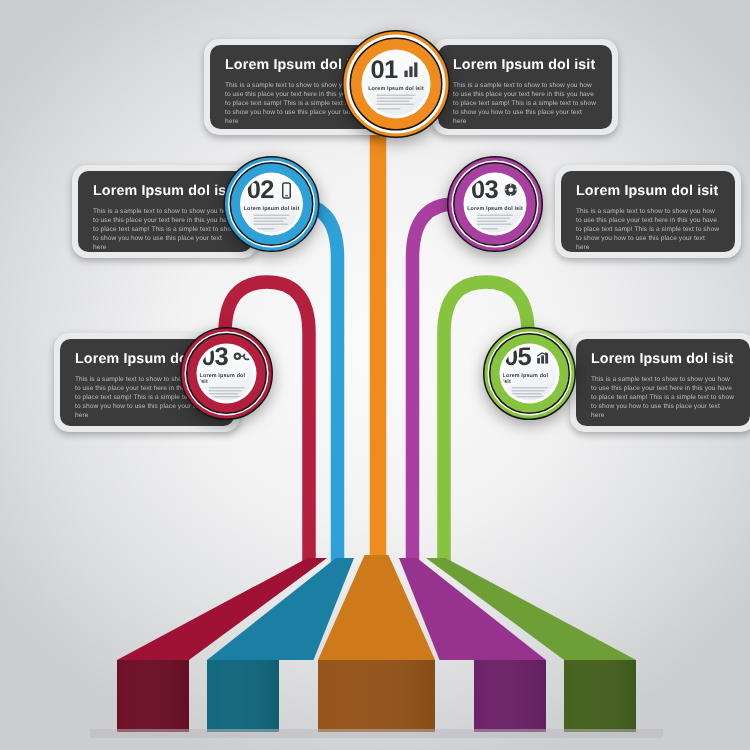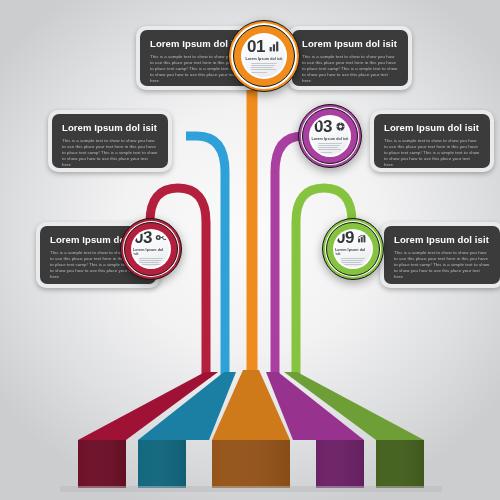--- a/index.html
+++ b/index.html
@@ -224,20 +224,43 @@
       <div class="face-lines">
         <i></i>
           <i></i>
           <i></i>
           <i></i>
           <i></i>
       </div>
     </div>
   </div>
 
+  <div class="node" style="left:149px;top:104px;width:64px;height:64px;">
+    <div class="ring-dark" style="inset:0;background:#2ea1d8;"></div>
+    <div class="ring-band" style="inset:3px;background:#ffffff;"></div>
+    <div class="ring-dark" style="inset:4px;background:#2ea1d8;"></div>
+    <div class="ring-band" style="inset:11px;background:#ffffff;"></div>
+    <div class="face" style="inset:13px;">
+      <div class="face-top">
+        <span class="num">02</span>
+        <svg class="gicon" width="12" height="12" viewBox="0 0 24 24">
+          <rect x="7" y="2" width="10" height="20" rx="2" fill="none" stroke="#3d4042" stroke-width="2"></rect>
+          <line x1="10" y1="19" x2="14" y2="19" stroke="#3d4042" stroke-width="1.4"></line>
+        </svg>
+      </div>
+      <div class="face-sub">Lorem Ipsum dol isit</div>
+      <div class="face-lines">
+        <i></i>
+          <i></i>
+          <i></i>
+          <i></i>
+          <i></i>
+      </div>
+    </div>
+  </div>
 
   <div class="node" style="left:298px;top:104px;width:64px;height:64px;">
     <div class="ring-dark" style="inset:0;background:#a93fa0;"></div>
     <div class="ring-band" style="inset:3px;background:#ffffff;"></div>
     <div class="ring-dark" style="inset:4px;background:#a93fa0;"></div>
     <div class="ring-band" style="inset:11px;background:#ffffff;"></div>
     <div class="face" style="inset:13px;">
       <div class="face-top">
         <span class="num">03</span>
         <svg class="gicon" width="11" height="11" viewBox="0 0 24 24">
@@ -288,21 +311,21 @@
     </div>
   </div>
 
   <div class="node" style="left:322px;top:218px;width:62px;height:62px;">
     <div class="ring-dark" style="inset:0;background:#86c440;"></div>
     <div class="ring-band" style="inset:3px;background:#ffffff;"></div>
     <div class="ring-dark" style="inset:4px;background:#86c440;"></div>
     <div class="ring-band" style="inset:11px;background:#ffffff;"></div>
     <div class="face" style="inset:13px;">
       <div class="face-top">
-        <span class="num">09</span>
+        <span class="num">05</span>
         <svg class="gicon" width="13" height="11" viewBox="0 0 24 20">
           <rect x="2" y="12" width="3.5" height="7" fill="#3d4042"></rect>
           <rect x="7" y="9" width="3.5" height="10" fill="#3d4042"></rect>
           <rect x="12" y="5" width="3.5" height="14" fill="#3d4042"></rect>
           <polyline points="2,10 8,6 13,8 21,1" fill="none" stroke="#3d4042" stroke-width="1.6"></polyline>
         </svg>
       </div>
       <div class="face-sub">Lorem Ipsum dol isit</div>
       <div class="face-lines">
         <i></i>

